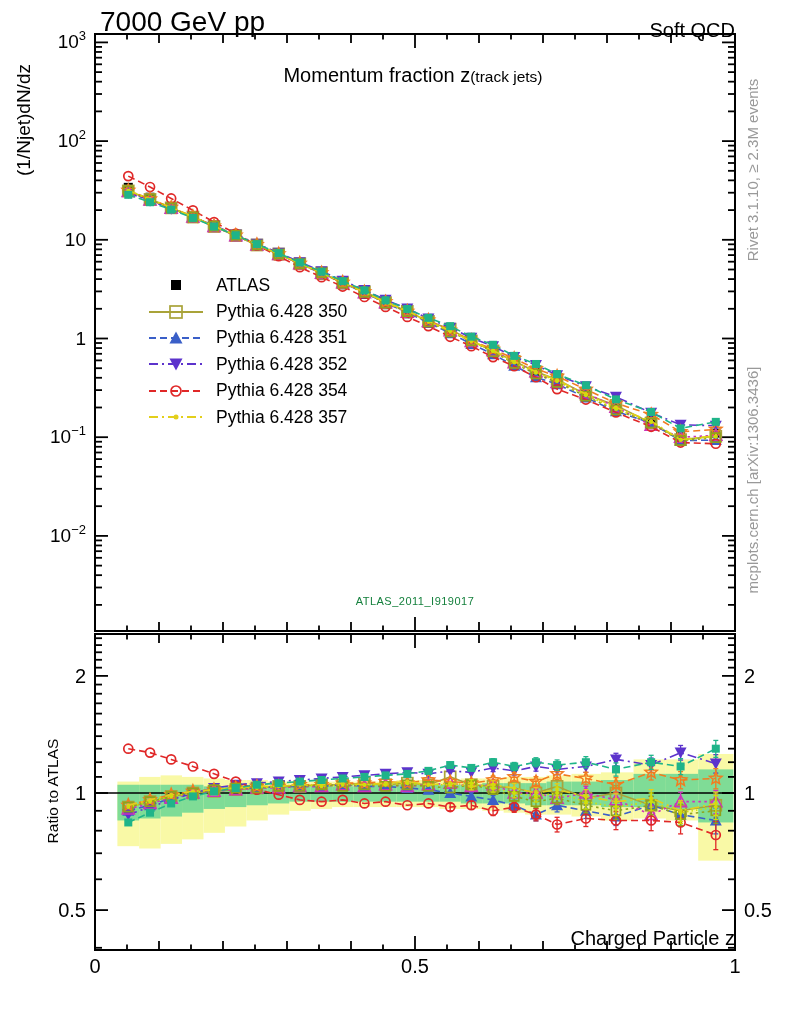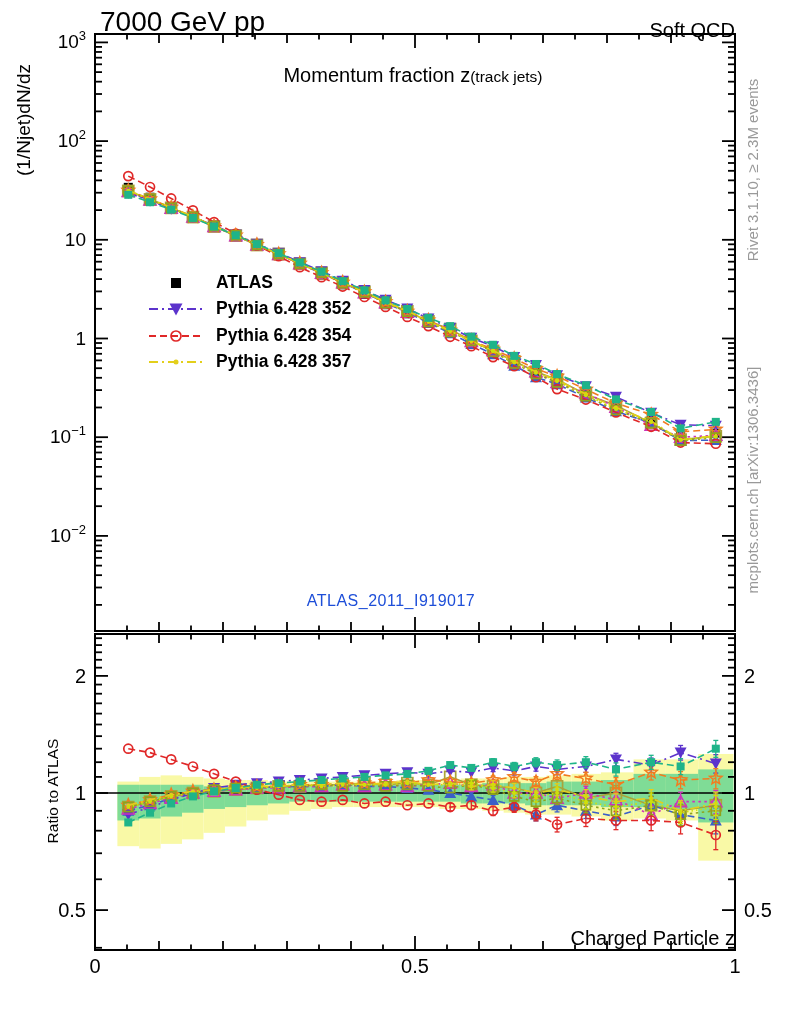--- a/index.html
+++ b/index.html
@@ -6,25 +6,25 @@
   .page{position:relative;width:786px;height:1024px;background:#fff;overflow:hidden;
         font-family:"Liberation Sans","DejaVu Sans",sans-serif;color:#000;}
   .abs{position:absolute;white-space:nowrap;}
   .hdr-left{top:6px;left:100px;font-size:28px;}
   .hdr-right{top:19px;right:51px;font-size:20px;}
   .plot-title{top:64px;left:413px;transform:translateX(-50%);font-size:20px;}
   .plot-title .sub{font-size:15.5px;}
   .ylab-main{top:120px;left:24px;transform:translate(-50%,-50%) rotate(-90deg);font-size:19px;}
   .ylab-ratio{top:791px;left:53px;transform:translate(-50%,-50%) rotate(-90deg);font-size:15.5px;}
   .xlab{top:927px;right:51px;font-size:20px;}
-  .watermark{top:601px;left:391px;transform:translate(-50%,-50%);font-size:16px;color:#1d4ed8;letter-spacing:0.5px;}
+  .watermark{top:601px;left:415px;transform:translate(-50%,-50%);font-size:11px;color:#15803d;letter-spacing:0.5px;}
   .side-top{top:170px;left:752px;transform:translate(-50%,-50%) rotate(-90deg);font-size:15px;color:#999;}
   .side-bottom{top:480px;left:752px;transform:translate(-50%,-50%) rotate(-90deg);font-size:15px;color:#999;}
   #legend{position:absolute;top:272px;left:148px;}
-  .leg-row{display:flex;align-items:flex-start;height:26.4px;font-weight:bold;}
+  .leg-row{display:flex;align-items:center;height:26.4px;}
   .leg-label{margin-left:12px;font-size:17.5px;}
   svg{position:absolute;top:0;left:0;}
 </style>
 </head>
 <body>
 
 <div class="page">
   <svg id="chart" width="786" height="1024">
       <rect x="117.4" y="781.5697104804534" width="21.75999999999999" height="64.59769693268925" fill="#f9f9a6"></rect>
       <rect x="139.16" y="776.8982454734504" width="21.439999999999998" height="71.59941341478623" fill="#f9f9a6"></rect>
@@ -1201,20 +1201,38 @@
       <div class="leg-row">
         <svg width="56" height="22" style="position: static;">
           <g>
             <rect x="23" y="6" width="10" height="10" fill="#000000"></rect>
           </g>
         </svg>
         <span class="leg-label">ATLAS</span>
       </div>
       <div class="leg-row">
         <svg width="56" height="22" style="position: static;">
+          <line x1="1" y1="11" x2="55" y2="11" stroke="#a9a339" stroke-width="1.8"></line>
+          <g>
+            <rect x="22" y="5" width="12" height="12" fill="none" stroke="#a9a339" stroke-width="1.7"></rect>
+          </g>
+        </svg>
+        <span class="leg-label">Pythia 6.428 350</span>
+      </div>
+      <div class="leg-row">
+        <svg width="56" height="22" style="position: static;">
+          <line x1="1" y1="11" x2="55" y2="11" stroke="#3a5fc8" stroke-width="1.8" stroke-dasharray="7,4"></line>
+          <g>
+            <path d="M28,4.5 L34.5,16.5 L21.5,16.5 Z" fill="#3a5fc8"></path>
+          </g>
+        </svg>
+        <span class="leg-label">Pythia 6.428 351</span>
+      </div>
+      <div class="leg-row">
+        <svg width="56" height="22" style="position: static;">
           <line x1="1" y1="11" x2="55" y2="11" stroke="#5c33cc" stroke-width="1.8" stroke-dasharray="9,4,2,4"></line>
           <g>
             <path d="M28,17.5 L34.5,5.5 L21.5,5.5 Z" fill="#5c33cc"></path>
           </g>
         </svg>
         <span class="leg-label">Pythia 6.428 352</span>
       </div>
       <div class="leg-row">
         <svg width="56" height="22" style="position: static;">
           <line x1="1" y1="11" x2="55" y2="11" stroke="#e02828" stroke-width="1.8" stroke-dasharray="7,4"></line>

